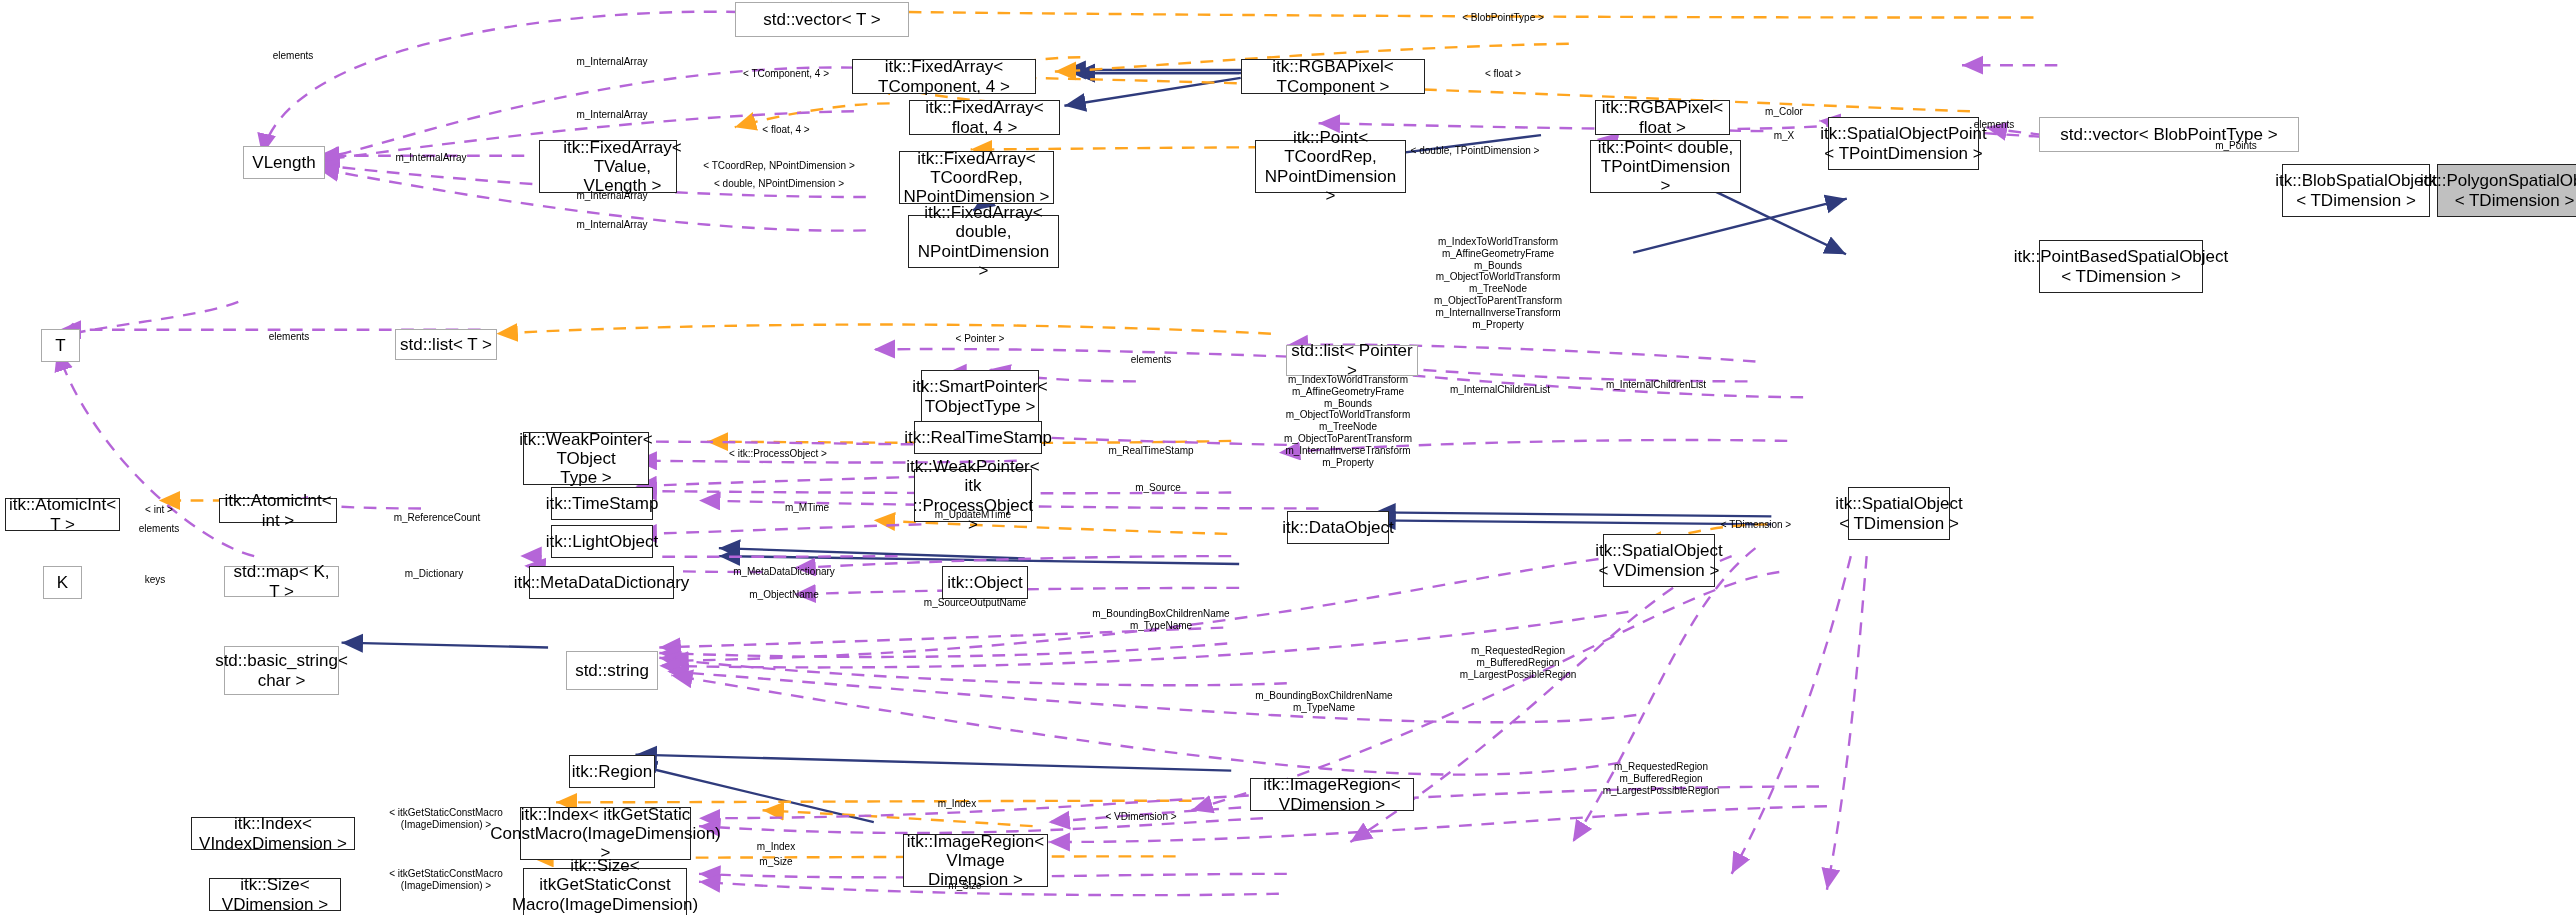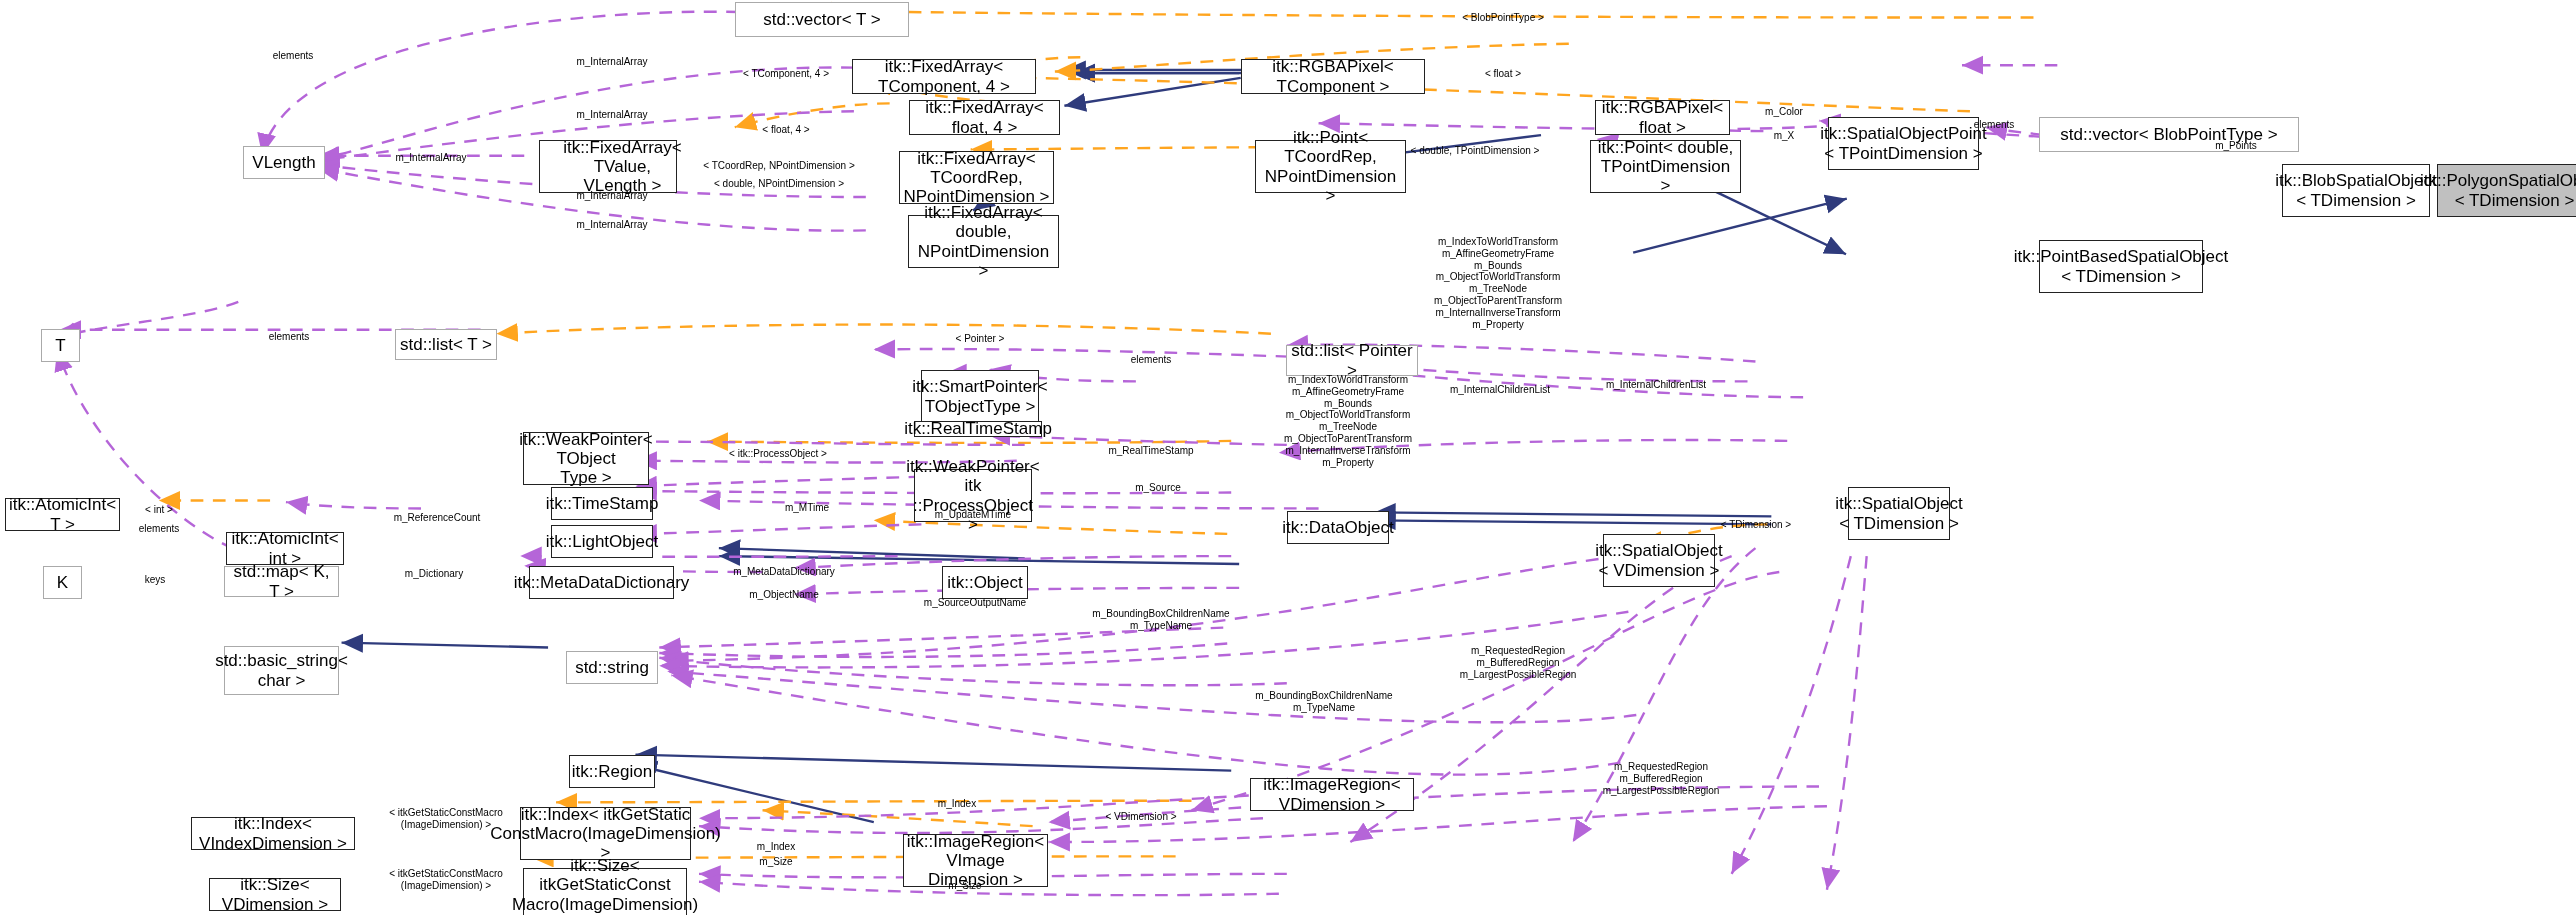--- a/index.html
+++ b/index.html
@@ -153,41 +153,41 @@
 &lt; TDimension &gt;</div>
       <div class="node thick" style="left: 908px; top: 215px; width: 151px; height: 53px;">itk::FixedArray&lt; double,
 NPointDimension &gt;</div>
       <div class="node thick" style="left: 2039px; top: 240px; width: 164px; height: 53px;">itk::PointBasedSpatialObject
 &lt; TDimension &gt;</div>
       <div class="node thin" style="left: 41px; top: 329px; width: 39px; height: 33px;">T</div>
       <div class="node thin" style="left: 395px; top: 329px; width: 102px; height: 31px;">std::list&lt; T &gt;</div>
       <div class="node thin" style="left: 1286px; top: 345px; width: 132px; height: 31px;">std::list&lt; Pointer &gt;</div>
       <div class="node thick" style="left: 921px; top: 370px; width: 118px; height: 53px;">itk::SmartPointer&lt;
 TObjectType &gt;</div>
-      <div class="node thick" style="left: 914px; top: 421px; width: 128px; height: 16px;">itk::RealTimeStamp</div>
+      <div class="node thick" style="left: 914px; top: 421px; width: 128px; height: 33px;">itk::RealTimeStamp</div>
       <div class="node thick" style="left: 523px; top: 432px; width: 126px; height: 53px;">itk::WeakPointer&lt; TObject
 Type &gt;</div>
       <div class="node thick" style="left: 914px; top: 469px; width: 118px; height: 53px;">itk::WeakPointer&lt; itk
 ::ProcessObject &gt;</div>
       <div class="node thick" style="left: 551px; top: 487px; width: 102px; height: 33px;">itk::TimeStamp</div>
       <div class="node thick" style="left: 1848px; top: 487px; width: 102px; height: 53px;">itk::SpatialObject
 &lt; TDimension &gt;</div>
       <div class="node thick" style="left: 5px; top: 498px; width: 115px; height: 33px;">itk::AtomicInt&lt; T &gt;</div>
-      <div class="node thick" style="left: 226px; top: 498px; width: 118px; height: 33px; margin-top: 34px;">itk::AtomicInt&lt; int &gt;</div>
+      <div class="node thick" style="left: 219px; top: 498px; width: 118px; height: 25px;">itk::AtomicInt&lt; int &gt;</div>
       <div class="node thick" style="left: 1287px; top: 511px; width: 102px; height: 33px;">itk::DataObject</div>
       <div class="node thick" style="left: 551px; top: 525px; width: 102px; height: 33px;">itk::LightObject</div>
       <div class="node thick" style="left: 1603px; top: 534px; width: 112px; height: 53px;">itk::SpatialObject
 &lt; VDimension &gt;</div>
       <div class="node thin" style="left: 43px; top: 566px; width: 39px; height: 33px;">K</div>
       <div class="node thin" style="left: 224px; top: 566px; width: 115px; height: 31px;">std::map&lt; K, T &gt;</div>
       <div class="node thick" style="left: 529px; top: 566px; width: 145px; height: 33px;">itk::MetaDataDictionary</div>
       <div class="node thick" style="left: 942px; top: 566px; width: 86px; height: 33px;">itk::Object</div>
       <div class="node thin" style="left: 224px; top: 646px; width: 115px; height: 49px;">std::basic_string&lt;
 char &gt;</div>
-      <div class="node thin" style="left: 566px; top: 651px; width: 92px; height: 33px;">std::string</div>
+      <div class="node thin" style="left: 566px; top: 651px; width: 92px; height: 39px;">std::string</div>
       <div class="node thick" style="left: 569px; top: 755px; width: 86px; height: 33px;">itk::Region</div>
       <div class="node thick" style="left: 1250px; top: 778px; width: 164px; height: 33px;">itk::ImageRegion&lt; VDimension &gt;</div>
       <div class="node thick" style="left: 191px; top: 817px; width: 164px; height: 33px;">itk::Index&lt; VIndexDimension &gt;</div>
       <div class="node thick" style="left: 520px; top: 807px; width: 171px; height: 53px;">itk::Index&lt; itkGetStatic
 ConstMacro(ImageDimension) &gt;</div>
       <div class="node thick" style="left: 903px; top: 834px; width: 145px; height: 53px;">itk::ImageRegion&lt; VImage
 Dimension &gt;</div>
       <div class="node thick" style="left: 209px; top: 878px; width: 132px; height: 33px;">itk::Size&lt; VDimension &gt;</div>
       <div class="node thick" style="left: 523px; top: 868px; width: 164px; height: 53px;">itk::Size&lt; itkGetStaticConst
 Macro(ImageDimension) &gt;</div>

